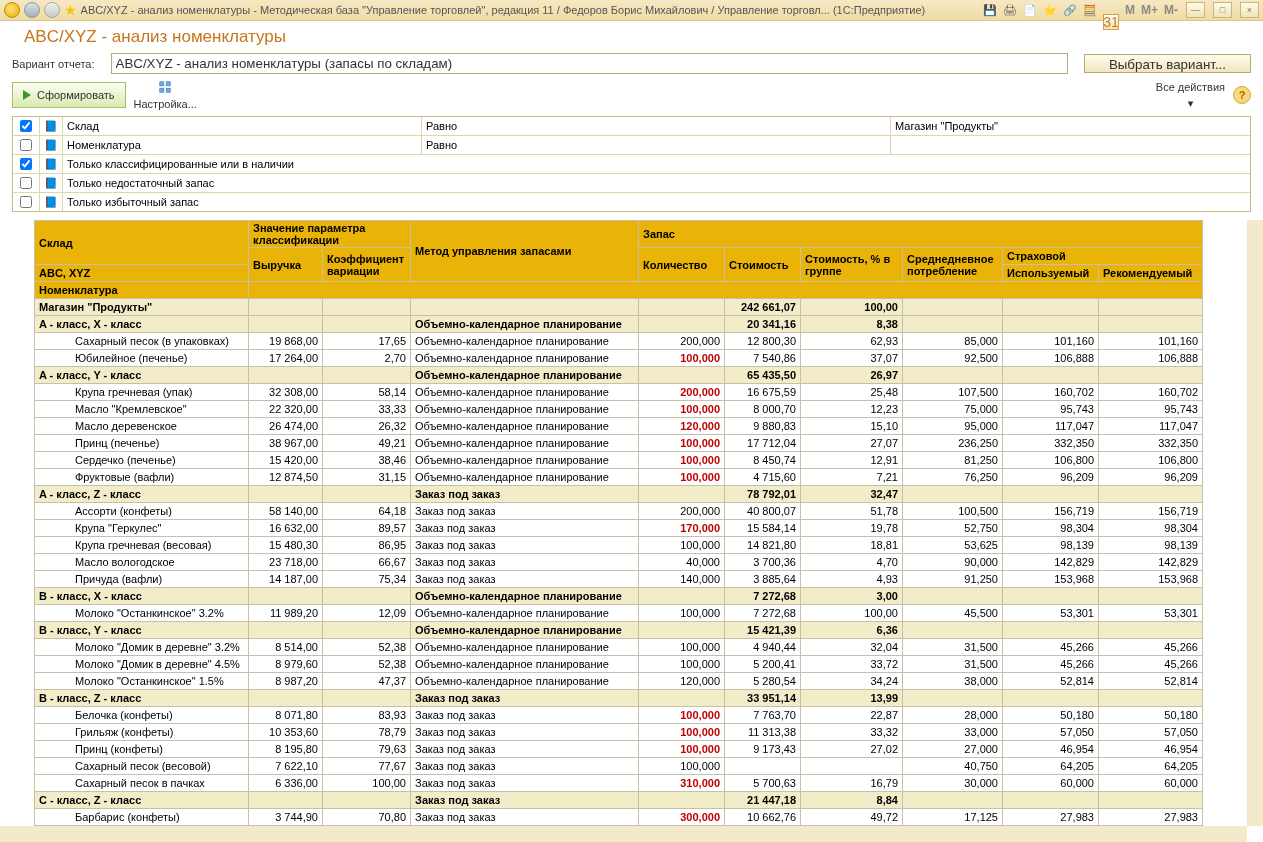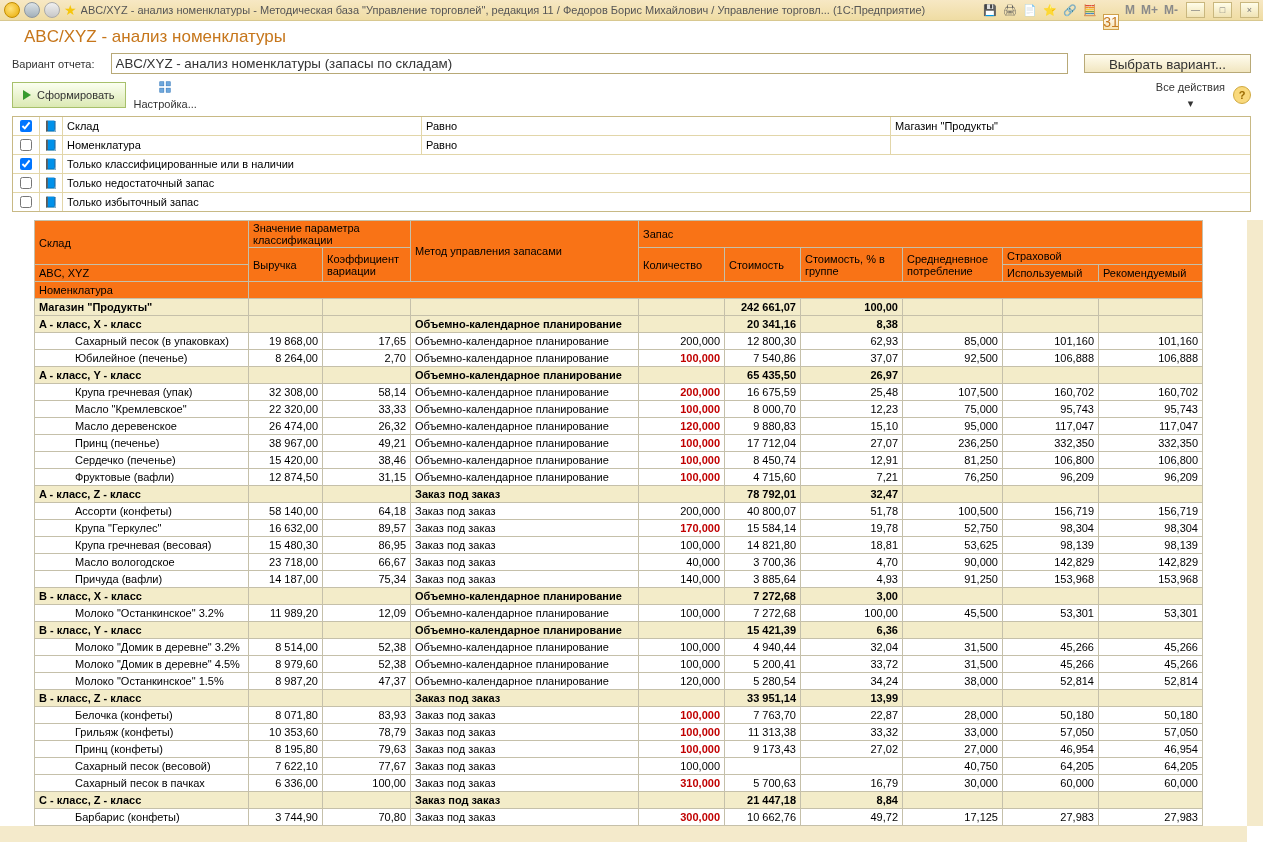--- a/index.html
+++ b/index.html
@@ -34,21 +34,21 @@
   .filter-check { width:26px; display:flex; align-items:center; justify-content:center; border-right:1px solid #e2d6a9; }
   .filter-icon { width:22px; display:flex; align-items:center; justify-content:center; font-size:11px; border-right:1px solid #e2d6a9; color:#4b76b5; }
   .filter-cell { display:flex; align-items:center; padding:0 4px; border-right:1px solid #e2d6a9; }
   .fc-name { width:350px; }
   .fc-op { width:460px; }
   .fc-val { flex:1; border-right:0; }
 
   .report-wrap { position:absolute; left:0; right:0; bottom:0; top:220px; overflow:auto; padding:0 12px 12px 12px;}
   table.report { border-collapse:collapse; width:max-content; margin-left:22px; }
   table.report th, table.report td { border:1px solid #c5c0aa; padding:1px 4px; height:14px; font-size:11px; }
-  table.report th { background:#f97316; font-weight:normal; text-align:left; }
+  table.report th { background:#eab308; font-weight:bold; text-align:left; }
   table.report td { background:#fff; }
   .th-header { font-weight:bold; }
   tr.store td { background:#f3ecc9; font-weight:bold; }
   tr.group td { background:#f3ecc9; font-weight:bold; }
   tr.leaf td { background:#fff; }
   tr.group td.name-cell { padding-left:4px; }
   tr.leaf td.name-cell { padding-left:40px; }
   td.num { text-align:right; }
   td.red { color:#c00000; font-weight:bold; }
 
@@ -245,21 +245,21 @@
           <td>Объемно-календарное планирование</td>
           <td class="num ">200,000</td>
           <td class="num">12 800,30</td>
           <td class="num">62,93</td>
           <td class="num">85,000</td>
           <td class="num">101,160</td>
           <td class="num">101,160</td>
         </tr>
         <tr class="leaf">
           <td class="name-cell">Юбилейное (печенье)</td>
-          <td class="num">8 264,00</td>
+          <td class="num">17 264,00</td>
           <td class="num">2,70</td>
           <td>Объемно-календарное планирование</td>
           <td class="num red">100,000</td>
           <td class="num">7 540,86</td>
           <td class="num">37,07</td>
           <td class="num">92,500</td>
           <td class="num">106,888</td>
           <td class="num">106,888</td>
         </tr>
         <tr class="group">

